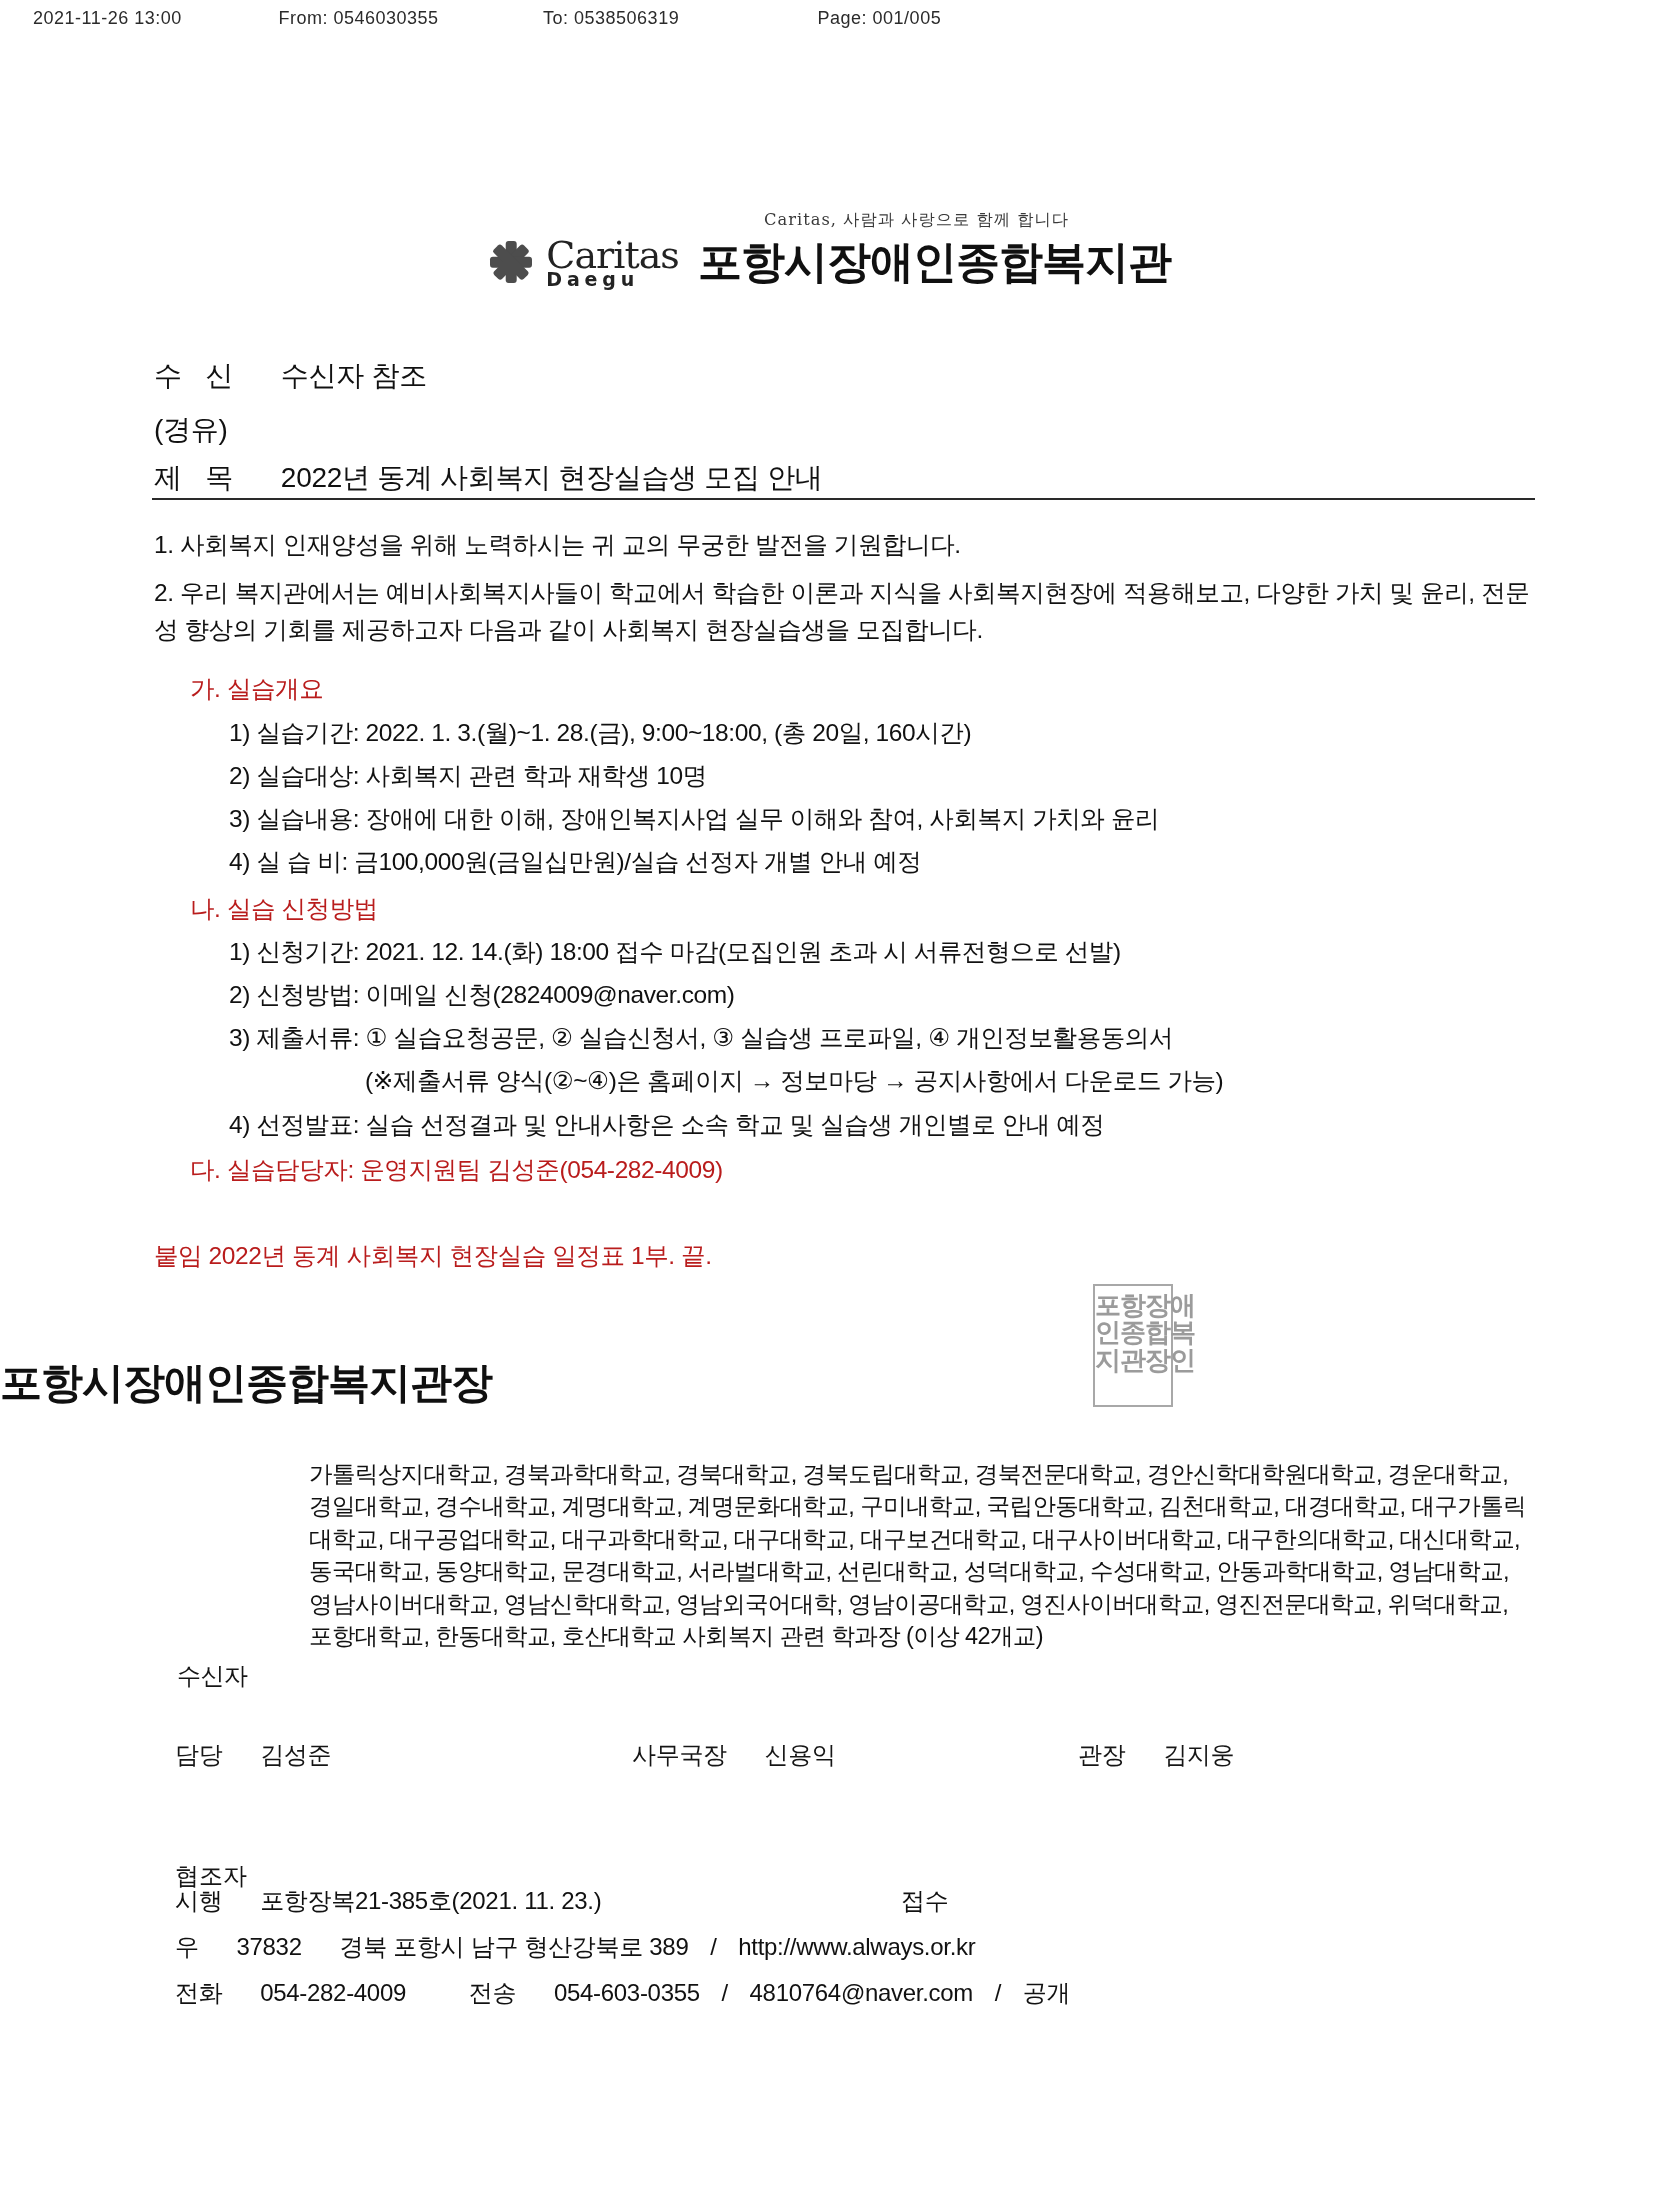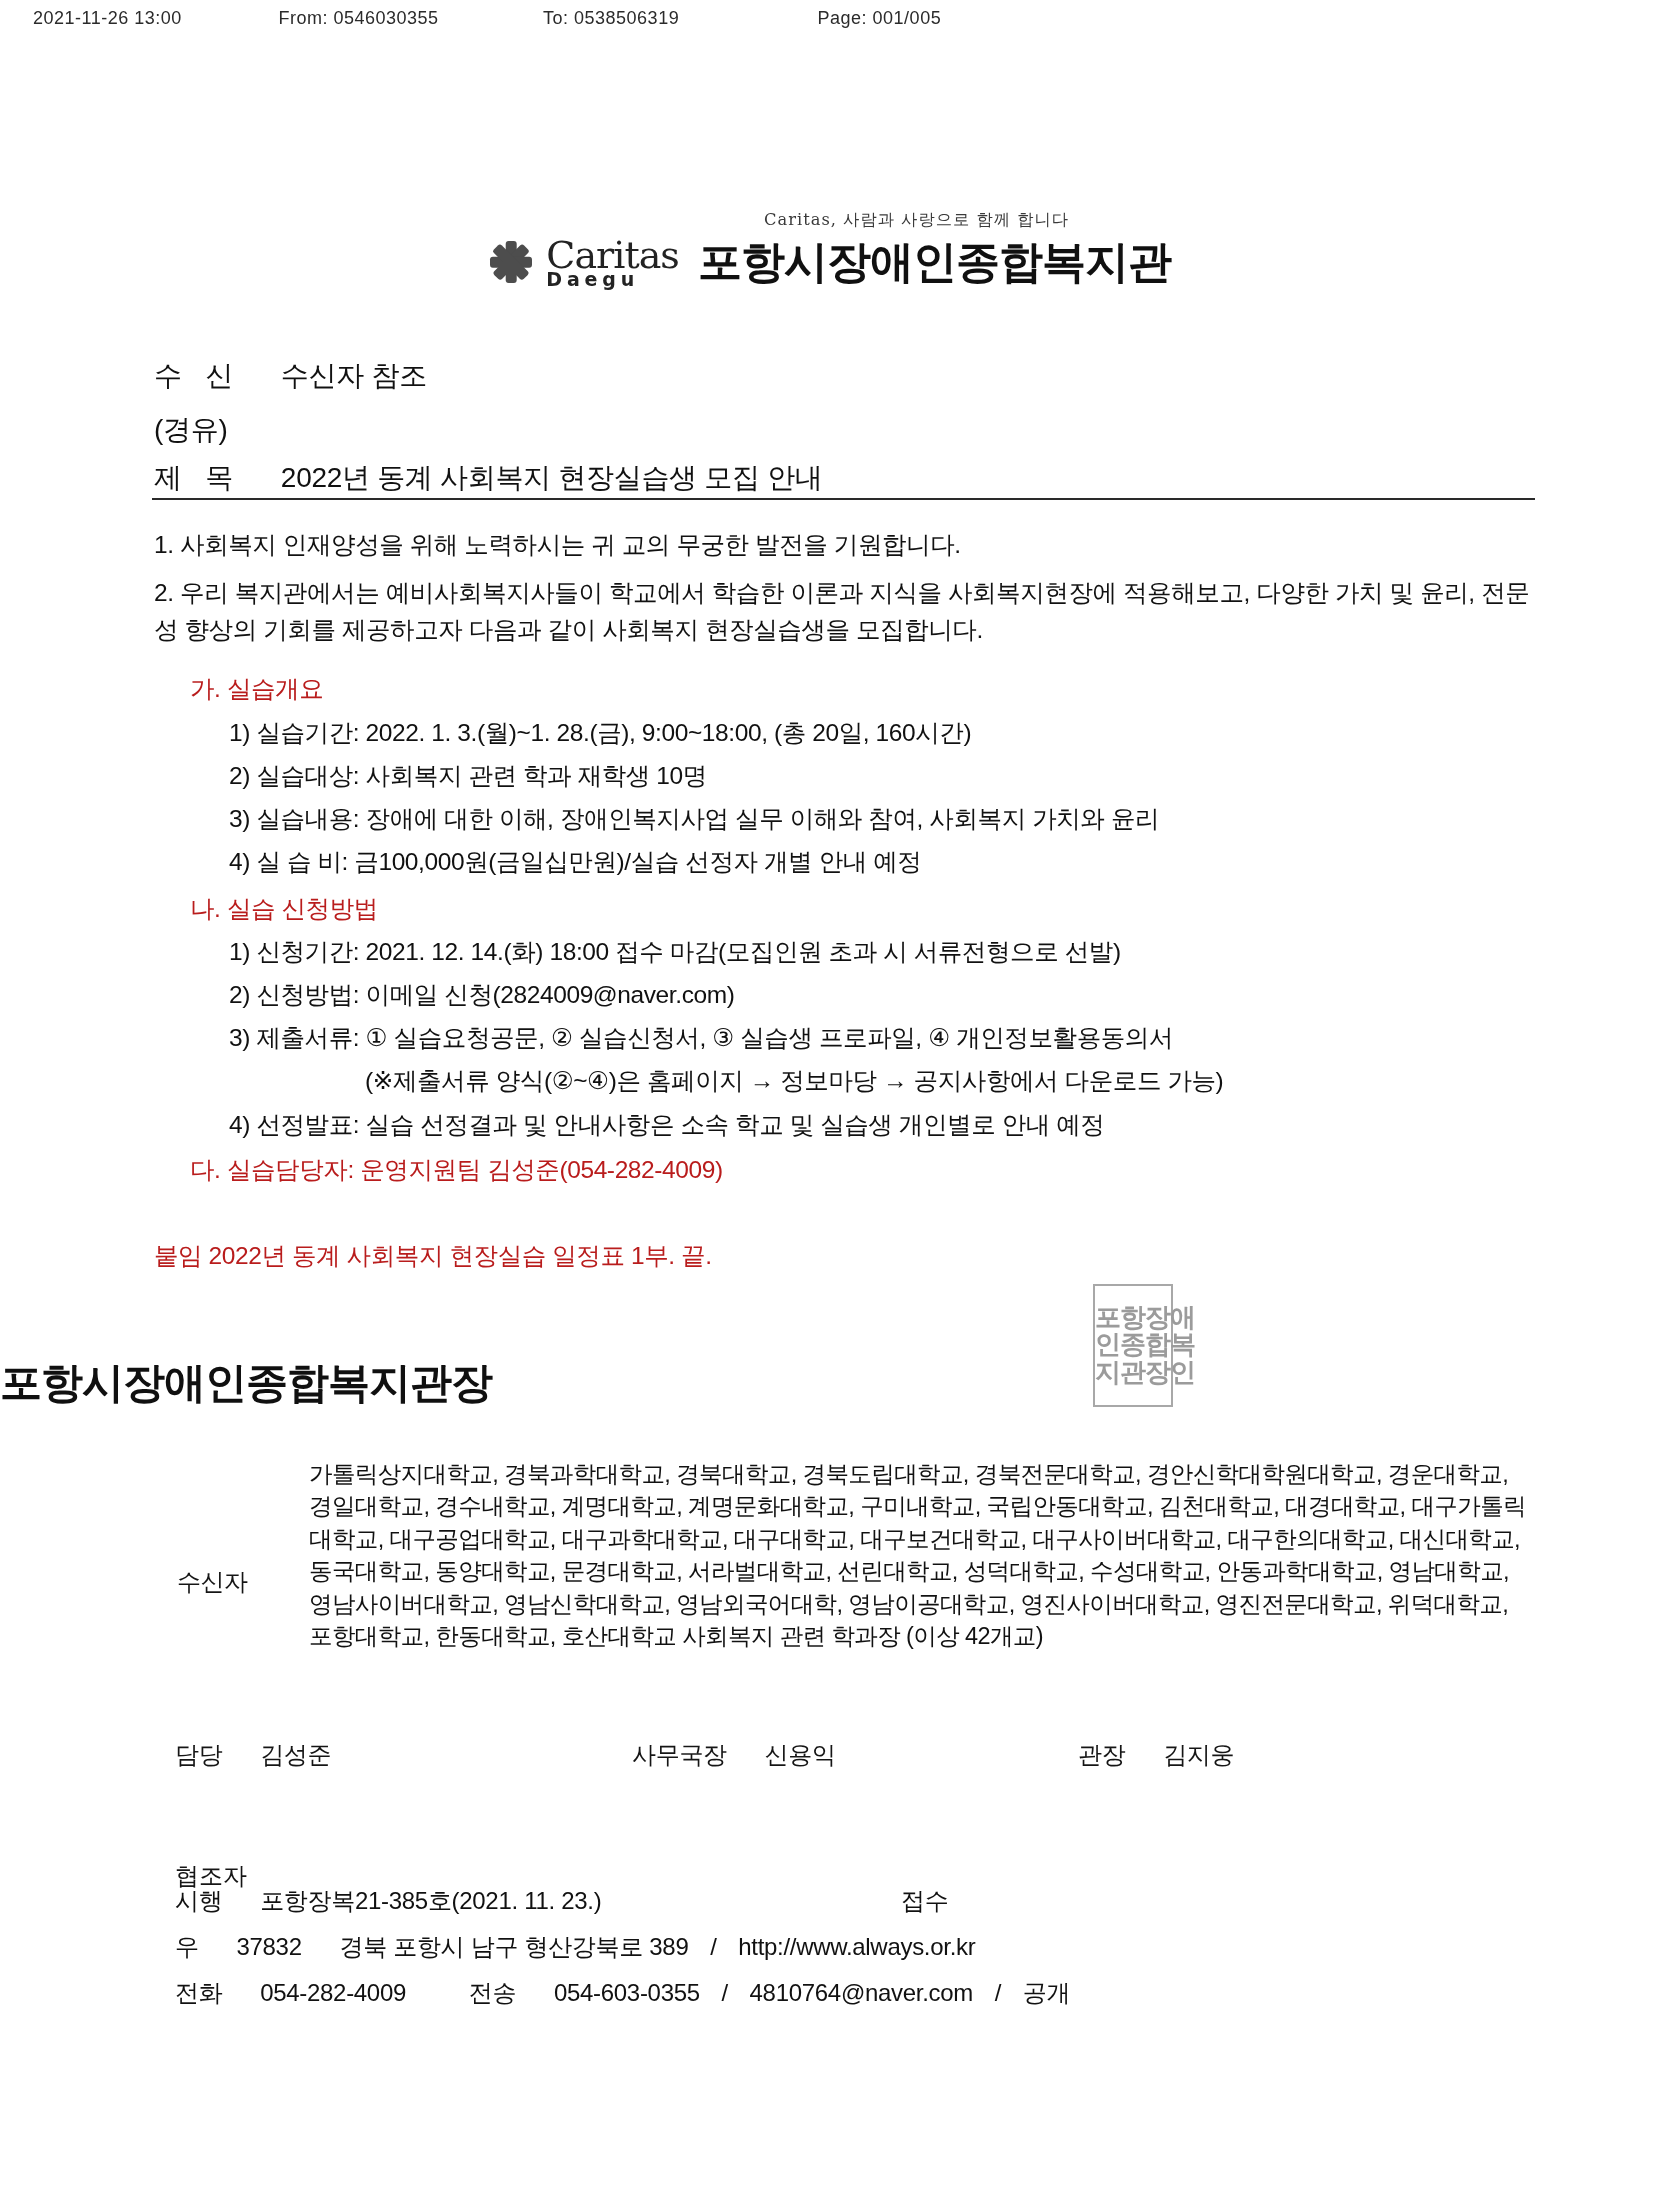--- a/index.html
+++ b/index.html
@@ -175,31 +175,31 @@
     top: 1284px;
     left: 1093px;
     width: 80px;
     height: 123px;
     border: 2.9px solid #9a9a9a;
     color: #8a8a8a;
     font-size: 26px;
     font-weight: bold;
     line-height: 1.05;
     letter-spacing: -1px;
-    padding: 18px 0 0 0;
+    padding: 6px 0 0 0;
     box-sizing: border-box;
     text-align: left;
     opacity: 0.85;
   }
   .seal div { white-space: nowrap; }
 
   
   .recipient-label {
     position: absolute;
-    top: 1566px;
+    top: 1660px;
     left: 177px;
     font-size: 24px;
     letter-spacing: -0.5px;
     font-family: Liberation Serif, serif;
   }
   .recipient-body {
     position: absolute;
     top: 1458px;
     left: 309px;
     width: 1220px;

